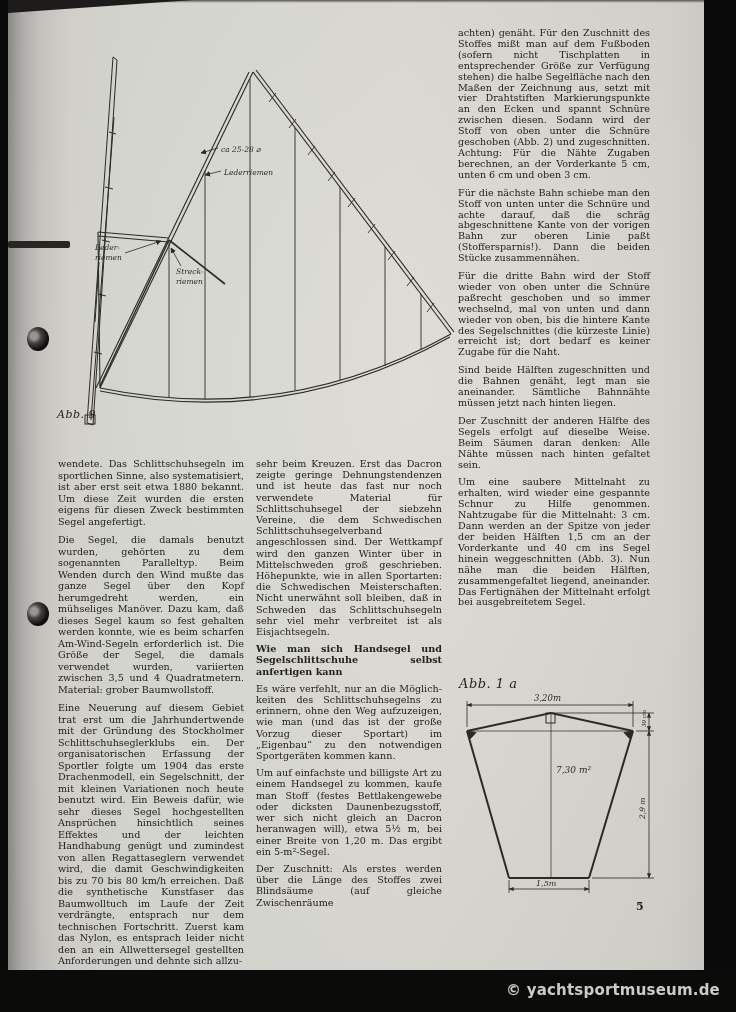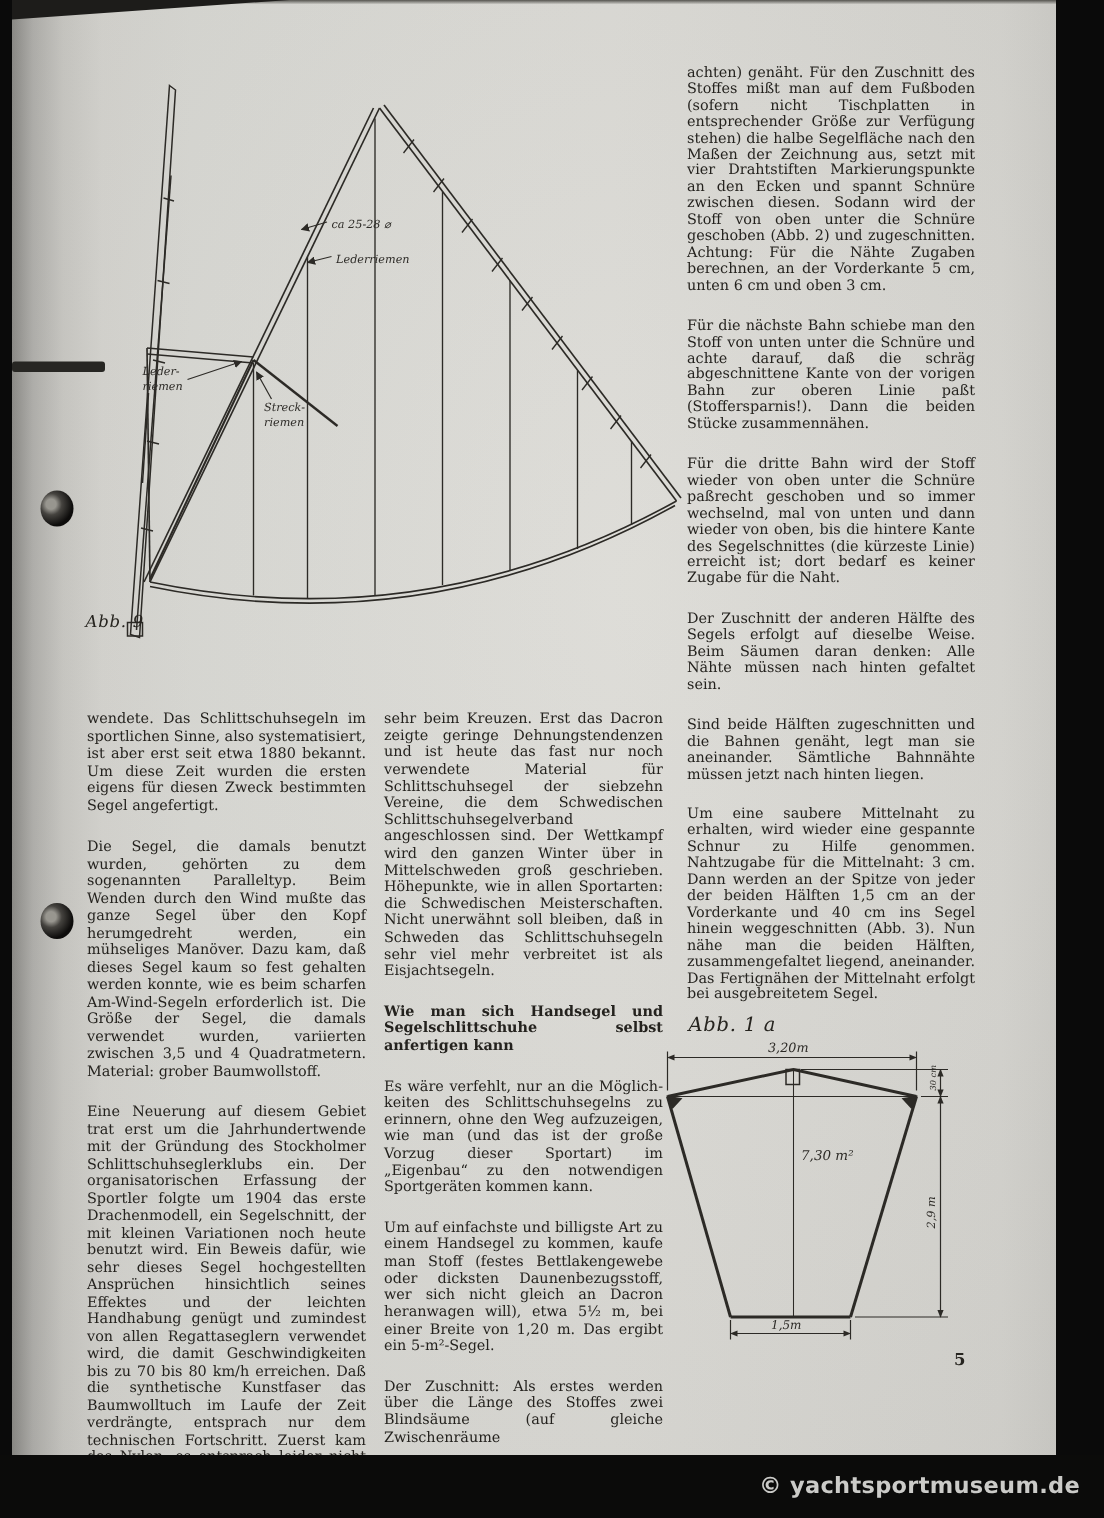--- a/index.html
+++ b/index.html
@@ -14,33 +14,33 @@
   .top-wedge{position:absolute;left:8px;top:0;width:0;height:0;
     border-top:13px solid #1d1c1a;border-right:185px solid transparent;}
   .top-edge{position:absolute;left:8px;top:0;width:696px;height:3px;
     background:linear-gradient(#55544f,rgba(0,0,0,0));}
   .spine-mark{position:absolute;left:8px;top:241px;width:62px;height:7px;background:#272623;border-radius:2px;}
   .hole{position:absolute;width:22px;height:24px;border-radius:50%;
     background:radial-gradient(circle at 32% 38%, #98968f 0 16%, #45433f 34%, #0d0c0b 68%);}
   .hole.h1{left:27px;top:327px;}
   .hole.h2{left:27px;top:602px;}
   .col{position:absolute;text-align:justify;color:#24221e;}
-  .col p{margin:16px 0 7px 0;}
+  .col p{margin:0 0 7px 0;}
   .col-left{left:58px;top:458px;width:186px;font-size:9.6px;line-height:11.5px;}
   .col-mid{left:256px;top:458px;width:186px;font-size:9.6px;line-height:11.2px;}
   .col-mid p{margin-bottom:6px;}
   .col-right{left:458px;top:28px;width:192px;font-size:9.6px;line-height:10.9px;}
   .heading{font-weight:bold;margin:4px 0 6px 0;}
   .ital{}
   .fig-caption{position:absolute;font-style:italic;font-size:11px;color:#26241f;letter-spacing:.5px;}
   .cap1{left:57px;top:408px;}
   .cap1a{left:459px;top:676px;font-size:13px;}
   .pagenum{position:absolute;left:636px;top:900px;font-size:11px;font-weight:bold;color:#26241f;}
   .fig1{position:absolute;left:55px;top:22px;}
-  .fig1a{position:absolute;left:434px;top:694px;}
+  .fig1a{position:absolute;left:456px;top:694px;}
   svg{display:block;}
   .bottom-band{position:absolute;left:0;top:970px;width:736px;height:48px;background:#0b0b0a;
     text-align:right;}
   .watermark{display:inline-block;margin-right:16px;line-height:40px;color:#cbcbc8;
     font-family:"DejaVu Sans",sans-serif;font-size:15px;font-weight:600;letter-spacing:.2px;}
   .draw{stroke:#2c2a26;fill:none;}
   .lbl{font-family:"DejaVu Serif",serif;font-style:italic;fill:#2c2a26;}
 </style>
 </head>
 <body>
@@ -142,22 +142,22 @@
     <p class="heading">Wie man sich Handsegel und Segel­schlittschuhe selbst anfertigen kann</p>
     <p>Es wäre verfehlt, nur an die Möglich­keiten des Schlittschuhsegelns zu erinnern, ohne den Weg aufzuzeigen, wie man (und das ist der große Vorzug dieser Sportart) im „Eigenbau“ zu den notwendigen Sportgeräten kommen kann.</p>
     <p>Um auf einfachste und billigste Art zu einem Handsegel zu kommen, kaufe man Stoff (festes Bettlakenge­webe oder dicksten Daunenbezugs­stoff, wer sich nicht gleich an Dacron heranwagen will), etwa 5½ m, bei einer Breite von 1,20 m. Das ergibt ein 5-m²-Segel.</p>
     <p><span class="ital">Der Zuschnitt:</span><span> Als erstes werden über die Länge des Stoffes zwei Blindsäume (auf gleiche Zwischenräume</span></p>
   </div>
 
   <div class="col col-right">
     <p>achten) genäht. Für den Zuschnitt des Stoffes mißt man auf dem Fußboden (sofern nicht Tischplatten in entsprechender Größe zur Verfügung stehen) die halbe Segelfläche nach den Maßen der Zeichnung aus, setzt mit vier Drahtstiften Markierungs­punkte an den Ecken und spannt Schnüre zwischen diesen. Sodann wird der Stoff von oben unter die Schnüre geschoben (Abb. 2) und zugeschnitten. Achtung: Für die Nähte Zugaben berechnen, an der Vorderkante 5 cm, unten 6 cm und oben 3 cm.</p>
     <p>Für die nächste Bahn schiebe man den Stoff von unten unter die Schnüre und achte darauf, daß die schräg abgeschnittene Kante von der vorigen Bahn zur oberen Linie paßt (Stoffersparnis!). Dann die beiden Stücke zusammennähen.</p>
     <p>Für die dritte Bahn wird der Stoff wieder von oben unter die Schnüre paßrecht geschoben und so immer wechselnd, mal von unten und dann wieder von oben, bis die hintere Kante des Segelschnittes (die kürzeste Linie) erreicht ist; dort bedarf es keiner Zugabe für die Naht.</p>
+    <p>Sind beide Hälften zugeschnitten und die Bahnen genäht, legt man sie aneinander. Sämtliche Bahnnähte müssen jetzt nach hinten liegen.</p>
     <p>Der Zuschnitt der anderen Hälfte des Segels erfolgt auf dieselbe Weise. Beim Säumen daran denken: Alle Nähte müssen nach hinten gefaltet sein.</p>
-    <p>Sind beide Hälften zugeschnitten und die Bahnen genäht, legt man sie aneinander. Sämtliche Bahnnähte müssen jetzt nach hinten liegen.</p>
     <p>Um eine saubere Mittelnaht zu erhalten, wird wieder eine gespannte Schnur zu Hilfe genommen. Nahtzugabe für die Mittelnaht: 3 cm. Dann werden an der Spitze von jeder der beiden Hälften 1,5 cm an der Vorderkante und 40 cm ins Segel hinein weggeschnitten (Abb. 3). Nun nähe man die beiden Hälften, zusammen­gefaltet liegend, aneinander. Das Fertignähen der Mittelnaht erfolgt bei ausgebreitetem Segel.</p>
   </div>
 
   <div class="fig-caption cap1a">Abb. 1 a</div>
   <div class="fig1a">
     <svg width="205" height="240" viewBox="0 0 205 240">
       <defs>
         <marker id="dim" viewBox="0 0 10 10" refX="9" refY="5" markerWidth="6.5" markerHeight="6.5" orient="auto-start-reverse">
           <path d="M0,1 L10,5 L0,9 z" fill="#2c2a26"></path>
         </marker>

